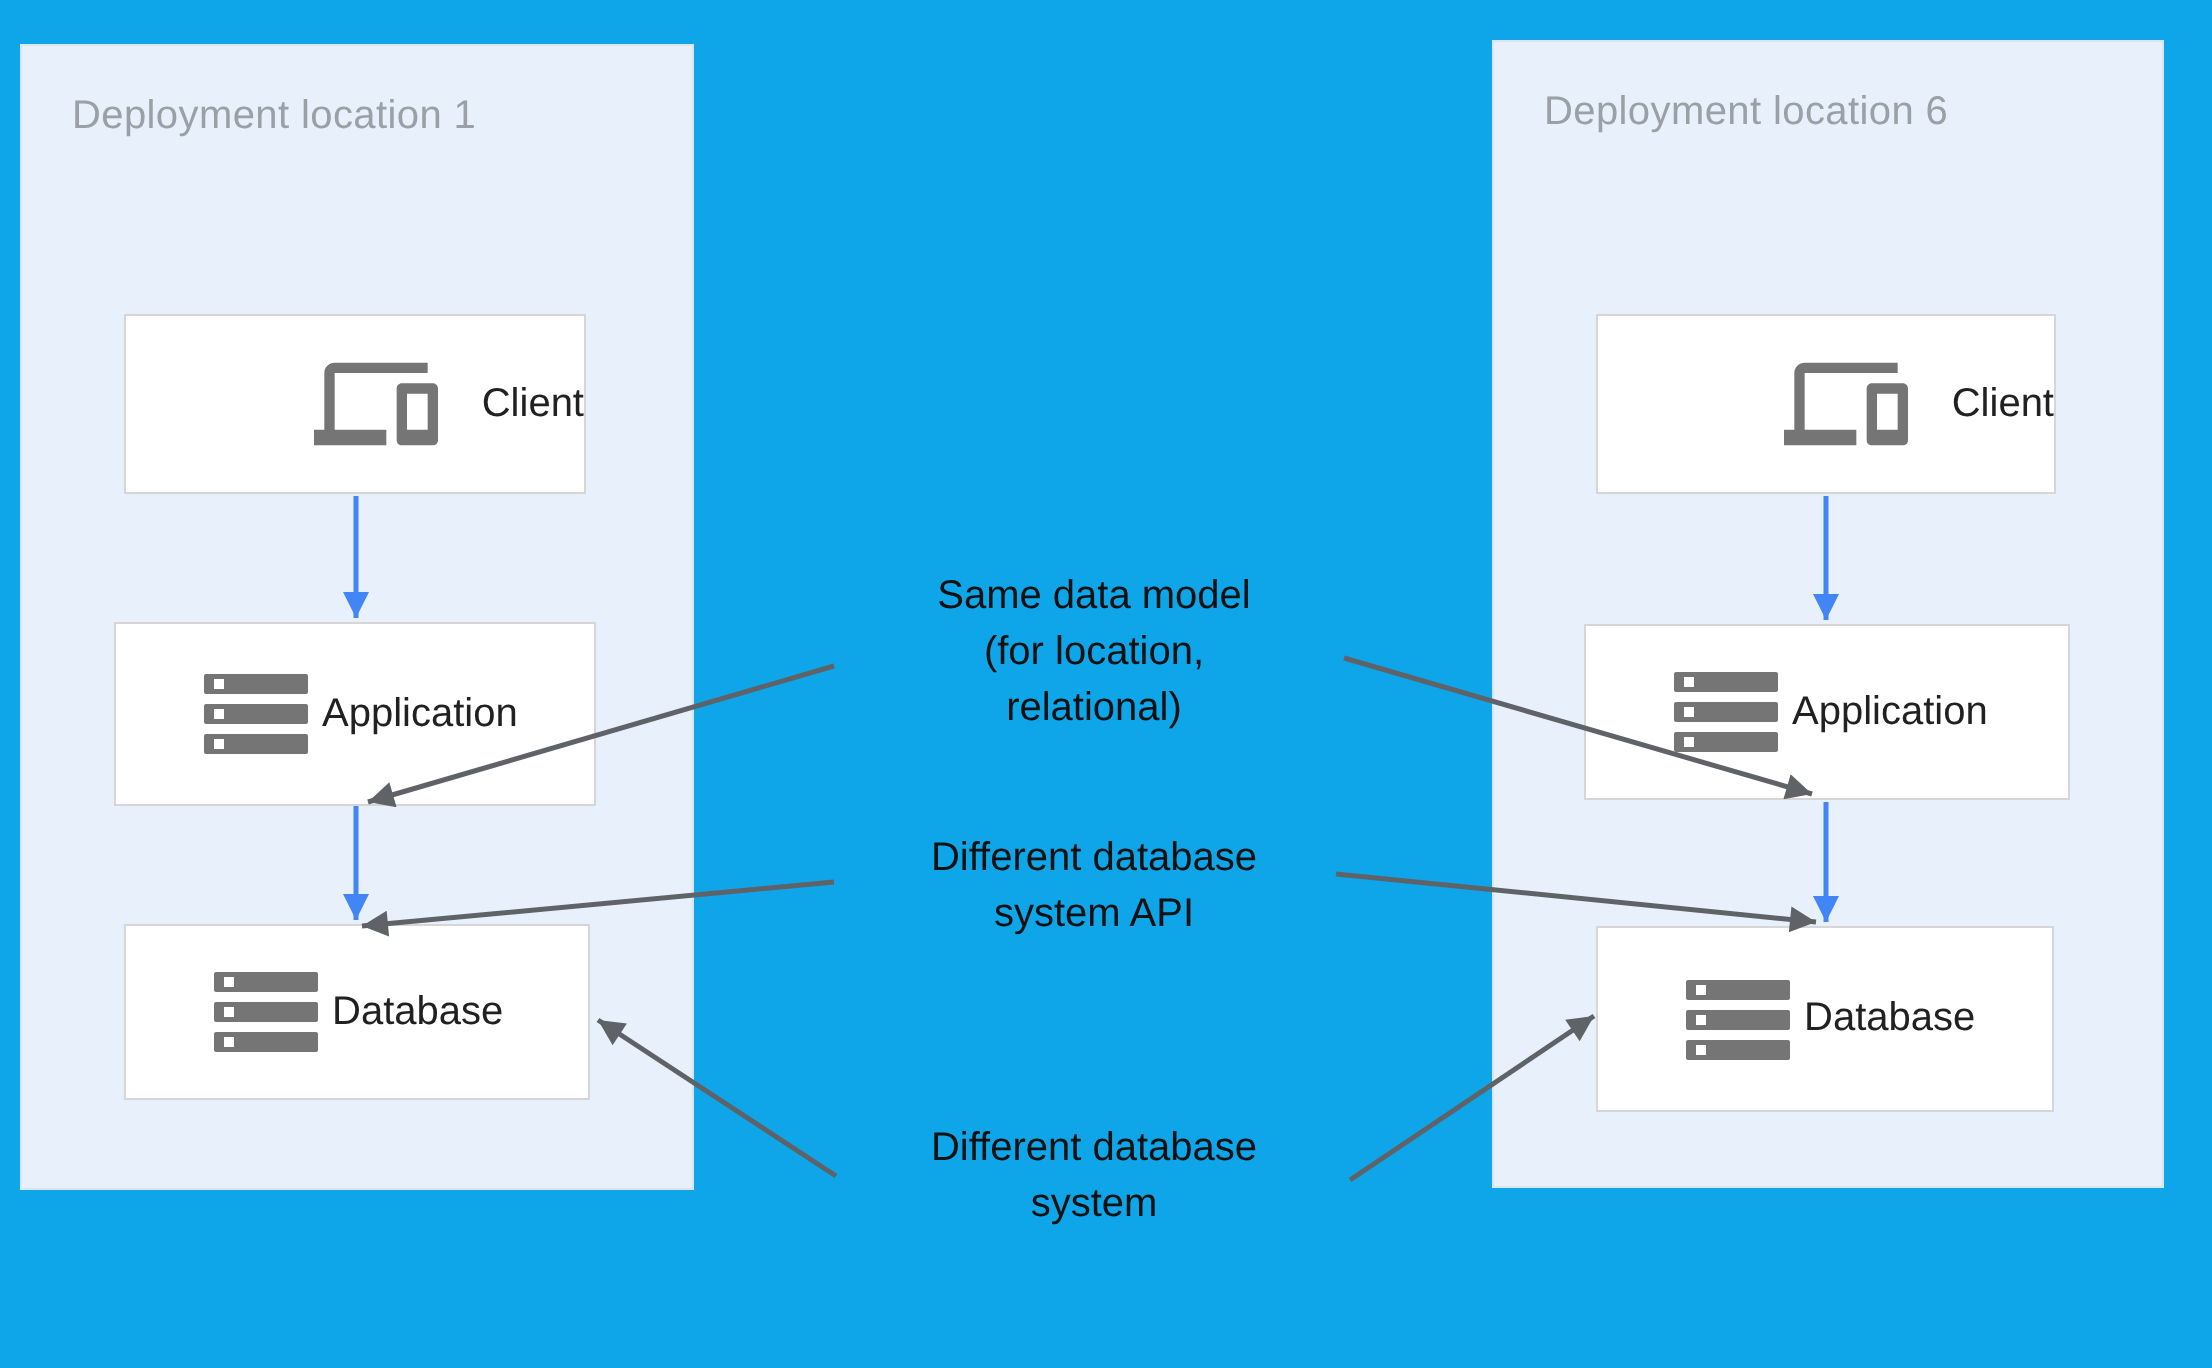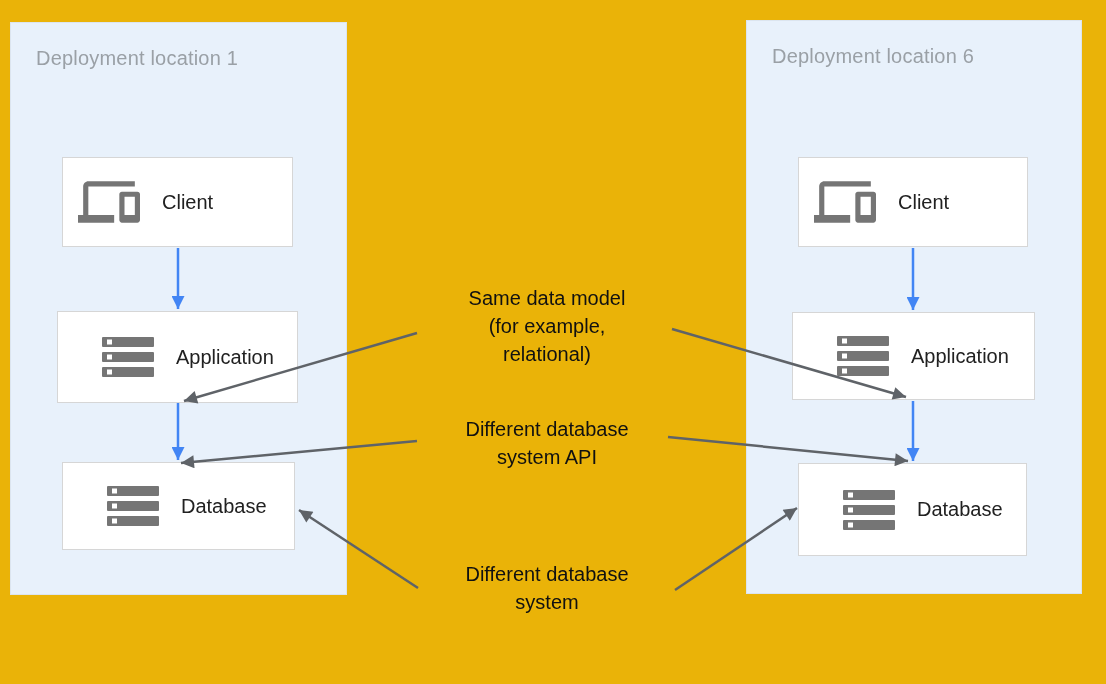--- a/index.html
+++ b/index.html
@@ -5,21 +5,21 @@
   html, body {
     margin: 0;
     padding: 0;
     background: #ffffff;
     font-family: "Liberation Sans", sans-serif;
   }
   .stage {
     position: relative;
     width: 1106px;
     height: 684px;
-    background: #eab308;
+    background: #0ea5e9;
     overflow: hidden;
   }
   .panel {
     position: absolute;
     background: #E8F1FB;
     border: 1px solid #DCE5EF;
     box-sizing: border-box;
   }
   .panel-left  { left: 10px;  top: 22px; width: 337px; height: 573px; }
   .panel-right { left: 746px; top: 20px; width: 336px; height: 574px; }
@@ -39,24 +39,24 @@
     box-sizing: border-box;
     display: flex;
     align-items: center;
   }
   .node .icon {
     display: inline-flex;
     align-items: center;
     justify-content: center;
     flex: 0 0 auto;
   }
-  .node.client-node { padding-left: 13px; }
+  .node.client-node { padding-left: 24px; justify-content: flex-end; }
   .node.client-node .node-label { margin-left: 20px; }
   .node.server-node { padding-left: 44px; }
-  .node.server-node .node-label { margin-left: 22px; }
+  .node.server-node .node-label { margin-left: 7px; }
   .node-label {
     font-size: 20px;
     color: #212121;
     white-space: nowrap;
   }
   .overlay {
     position: absolute;
     left: 0;
     top: 0;
     pointer-events: none;
@@ -195,20 +195,20 @@
 
     <line x1="417" y1="333" x2="184" y2="401" stroke="#5F6368" stroke-width="2.5" marker-end="url(#head-gray)"></line>
     <line x1="672" y1="329" x2="906" y2="397" stroke="#5F6368" stroke-width="2.5" marker-end="url(#head-gray)"></line>
     <line x1="417" y1="441" x2="181" y2="463" stroke="#5F6368" stroke-width="2.5" marker-end="url(#head-gray)"></line>
     <line x1="668" y1="437" x2="908" y2="461" stroke="#5F6368" stroke-width="2.5" marker-end="url(#head-gray)"></line>
     <line x1="418" y1="588" x2="299" y2="510" stroke="#5F6368" stroke-width="2.5" marker-end="url(#head-gray)"></line>
     <line x1="675" y1="590" x2="797" y2="508" stroke="#5F6368" stroke-width="2.5" marker-end="url(#head-gray)"></line>
   </svg>
 
   <div class="annotation annotation-1">Same data model
-(for example,
+(for location,
 relational)</div>
   <div class="annotation annotation-2">Different database
 system API</div>
   <div class="annotation annotation-3">Different database
 system</div>
 
 </div>
 
 </body></html>

